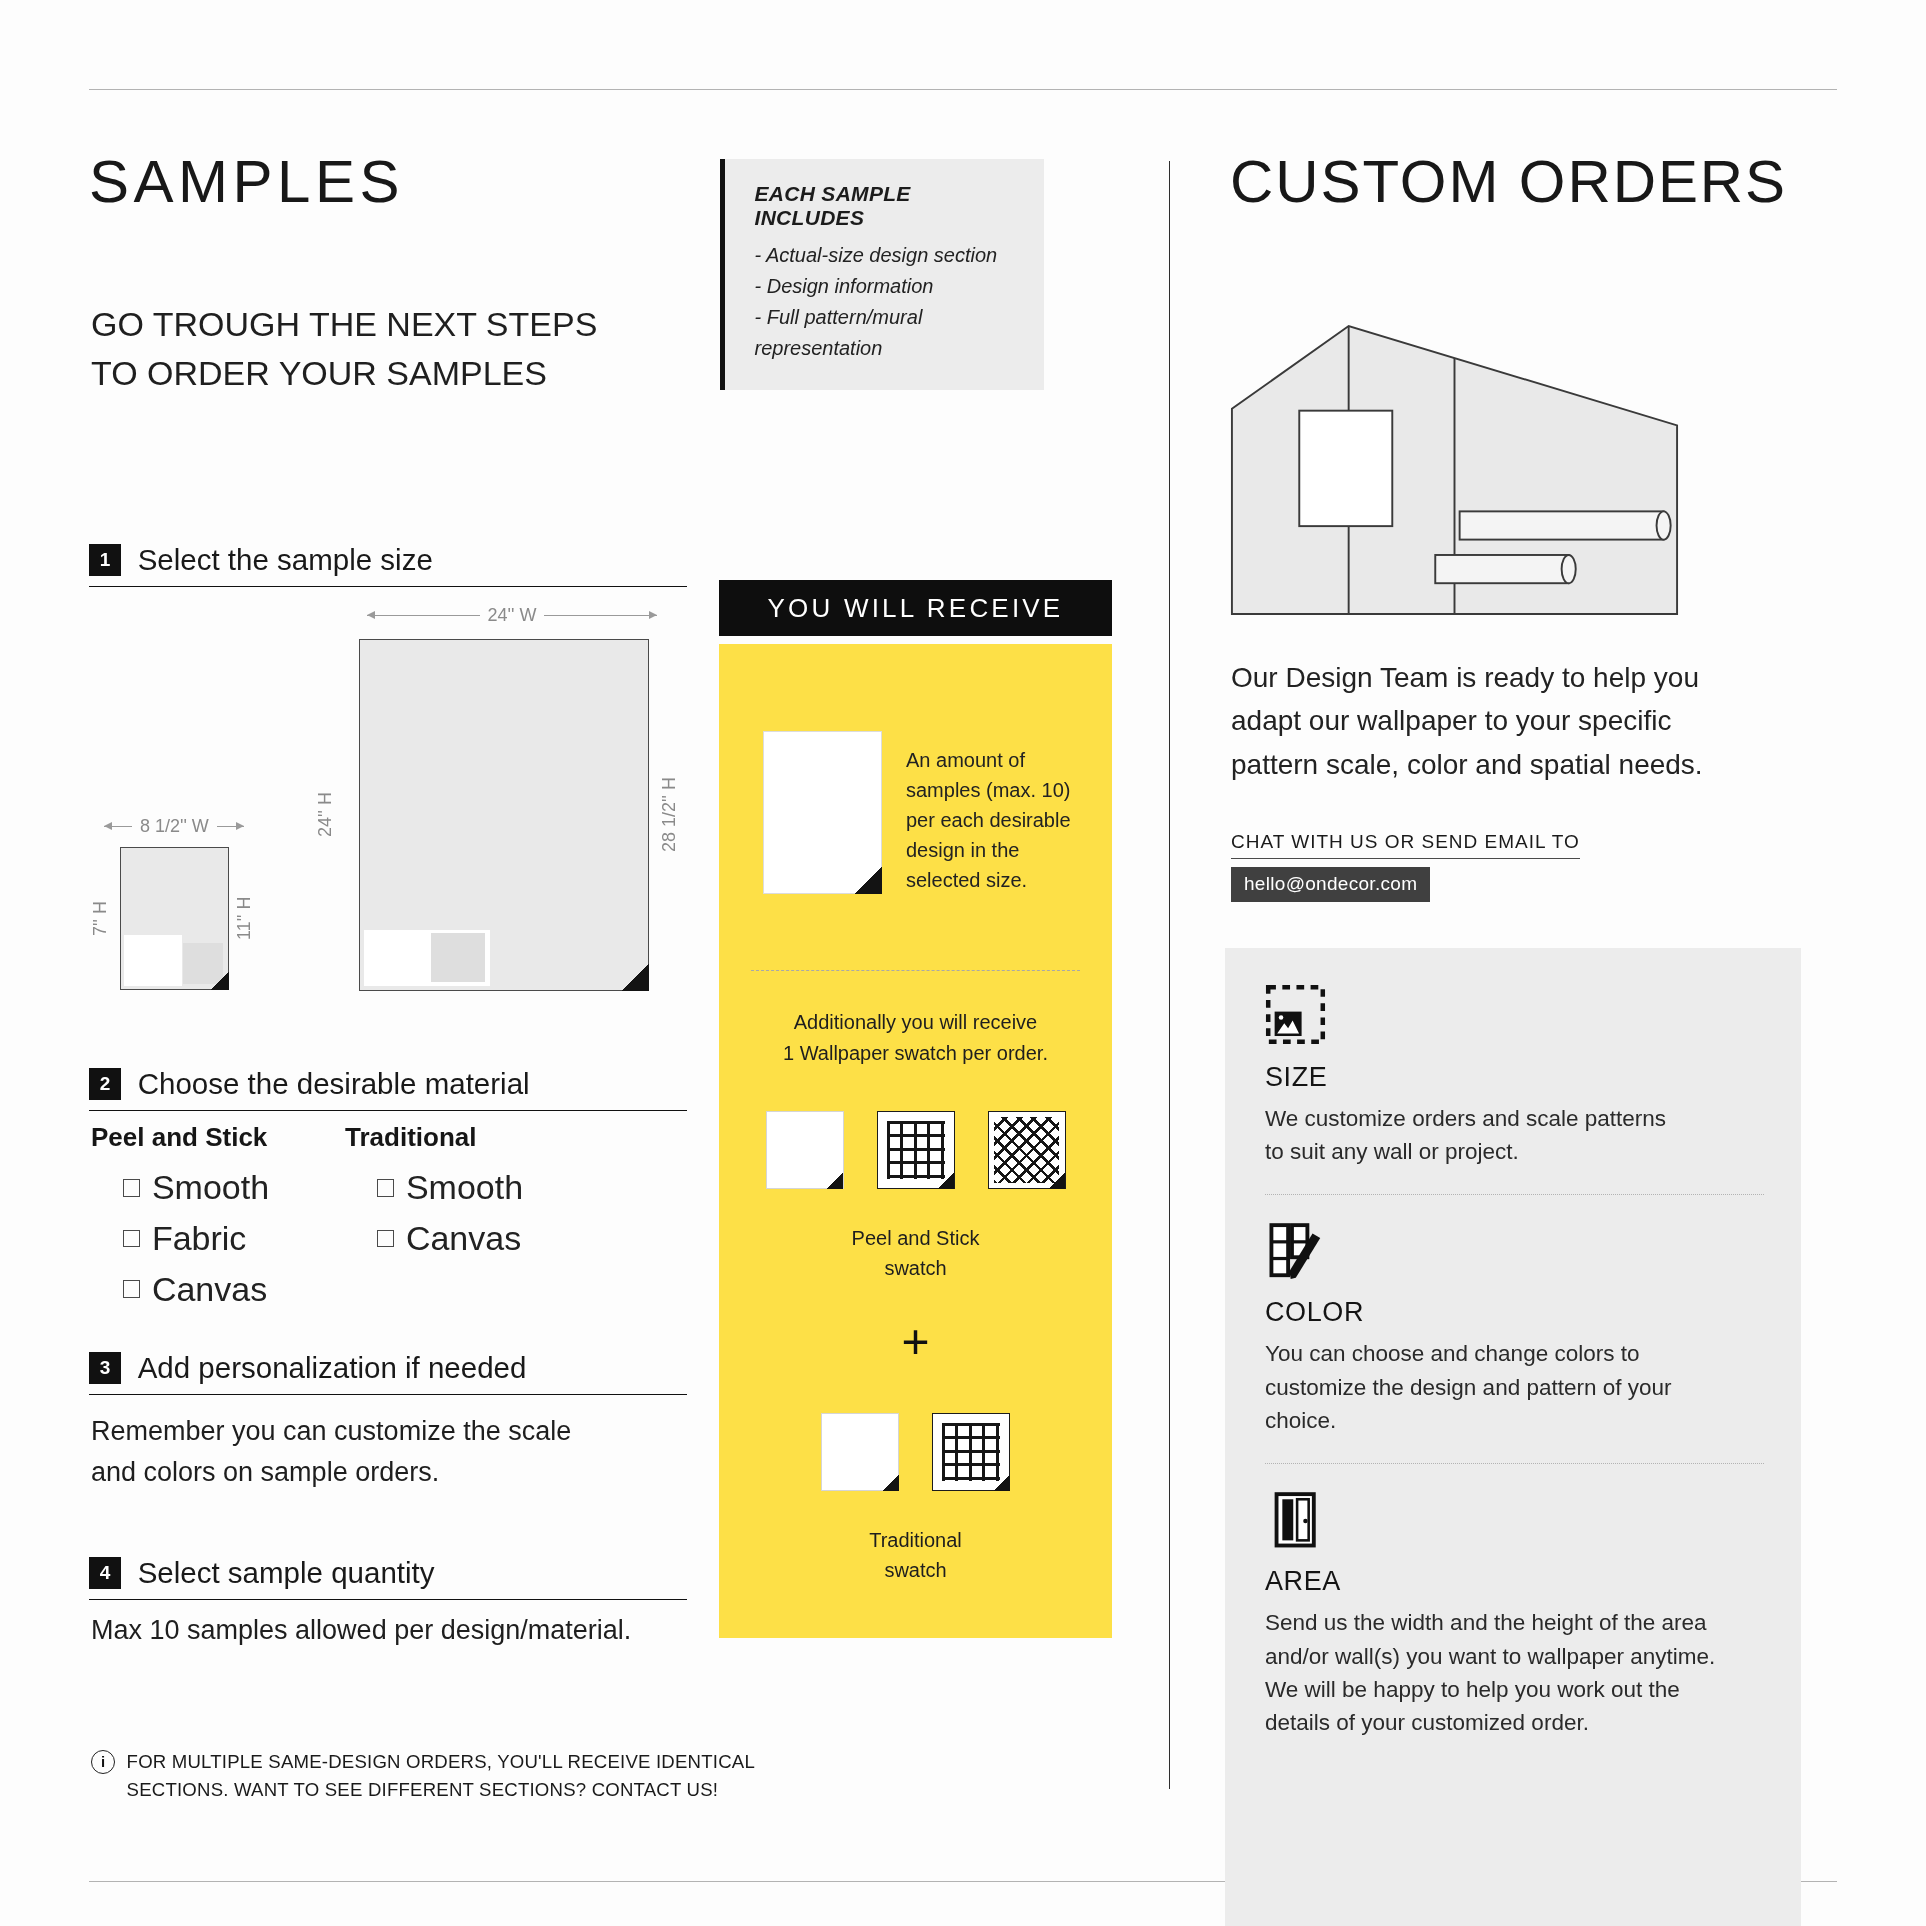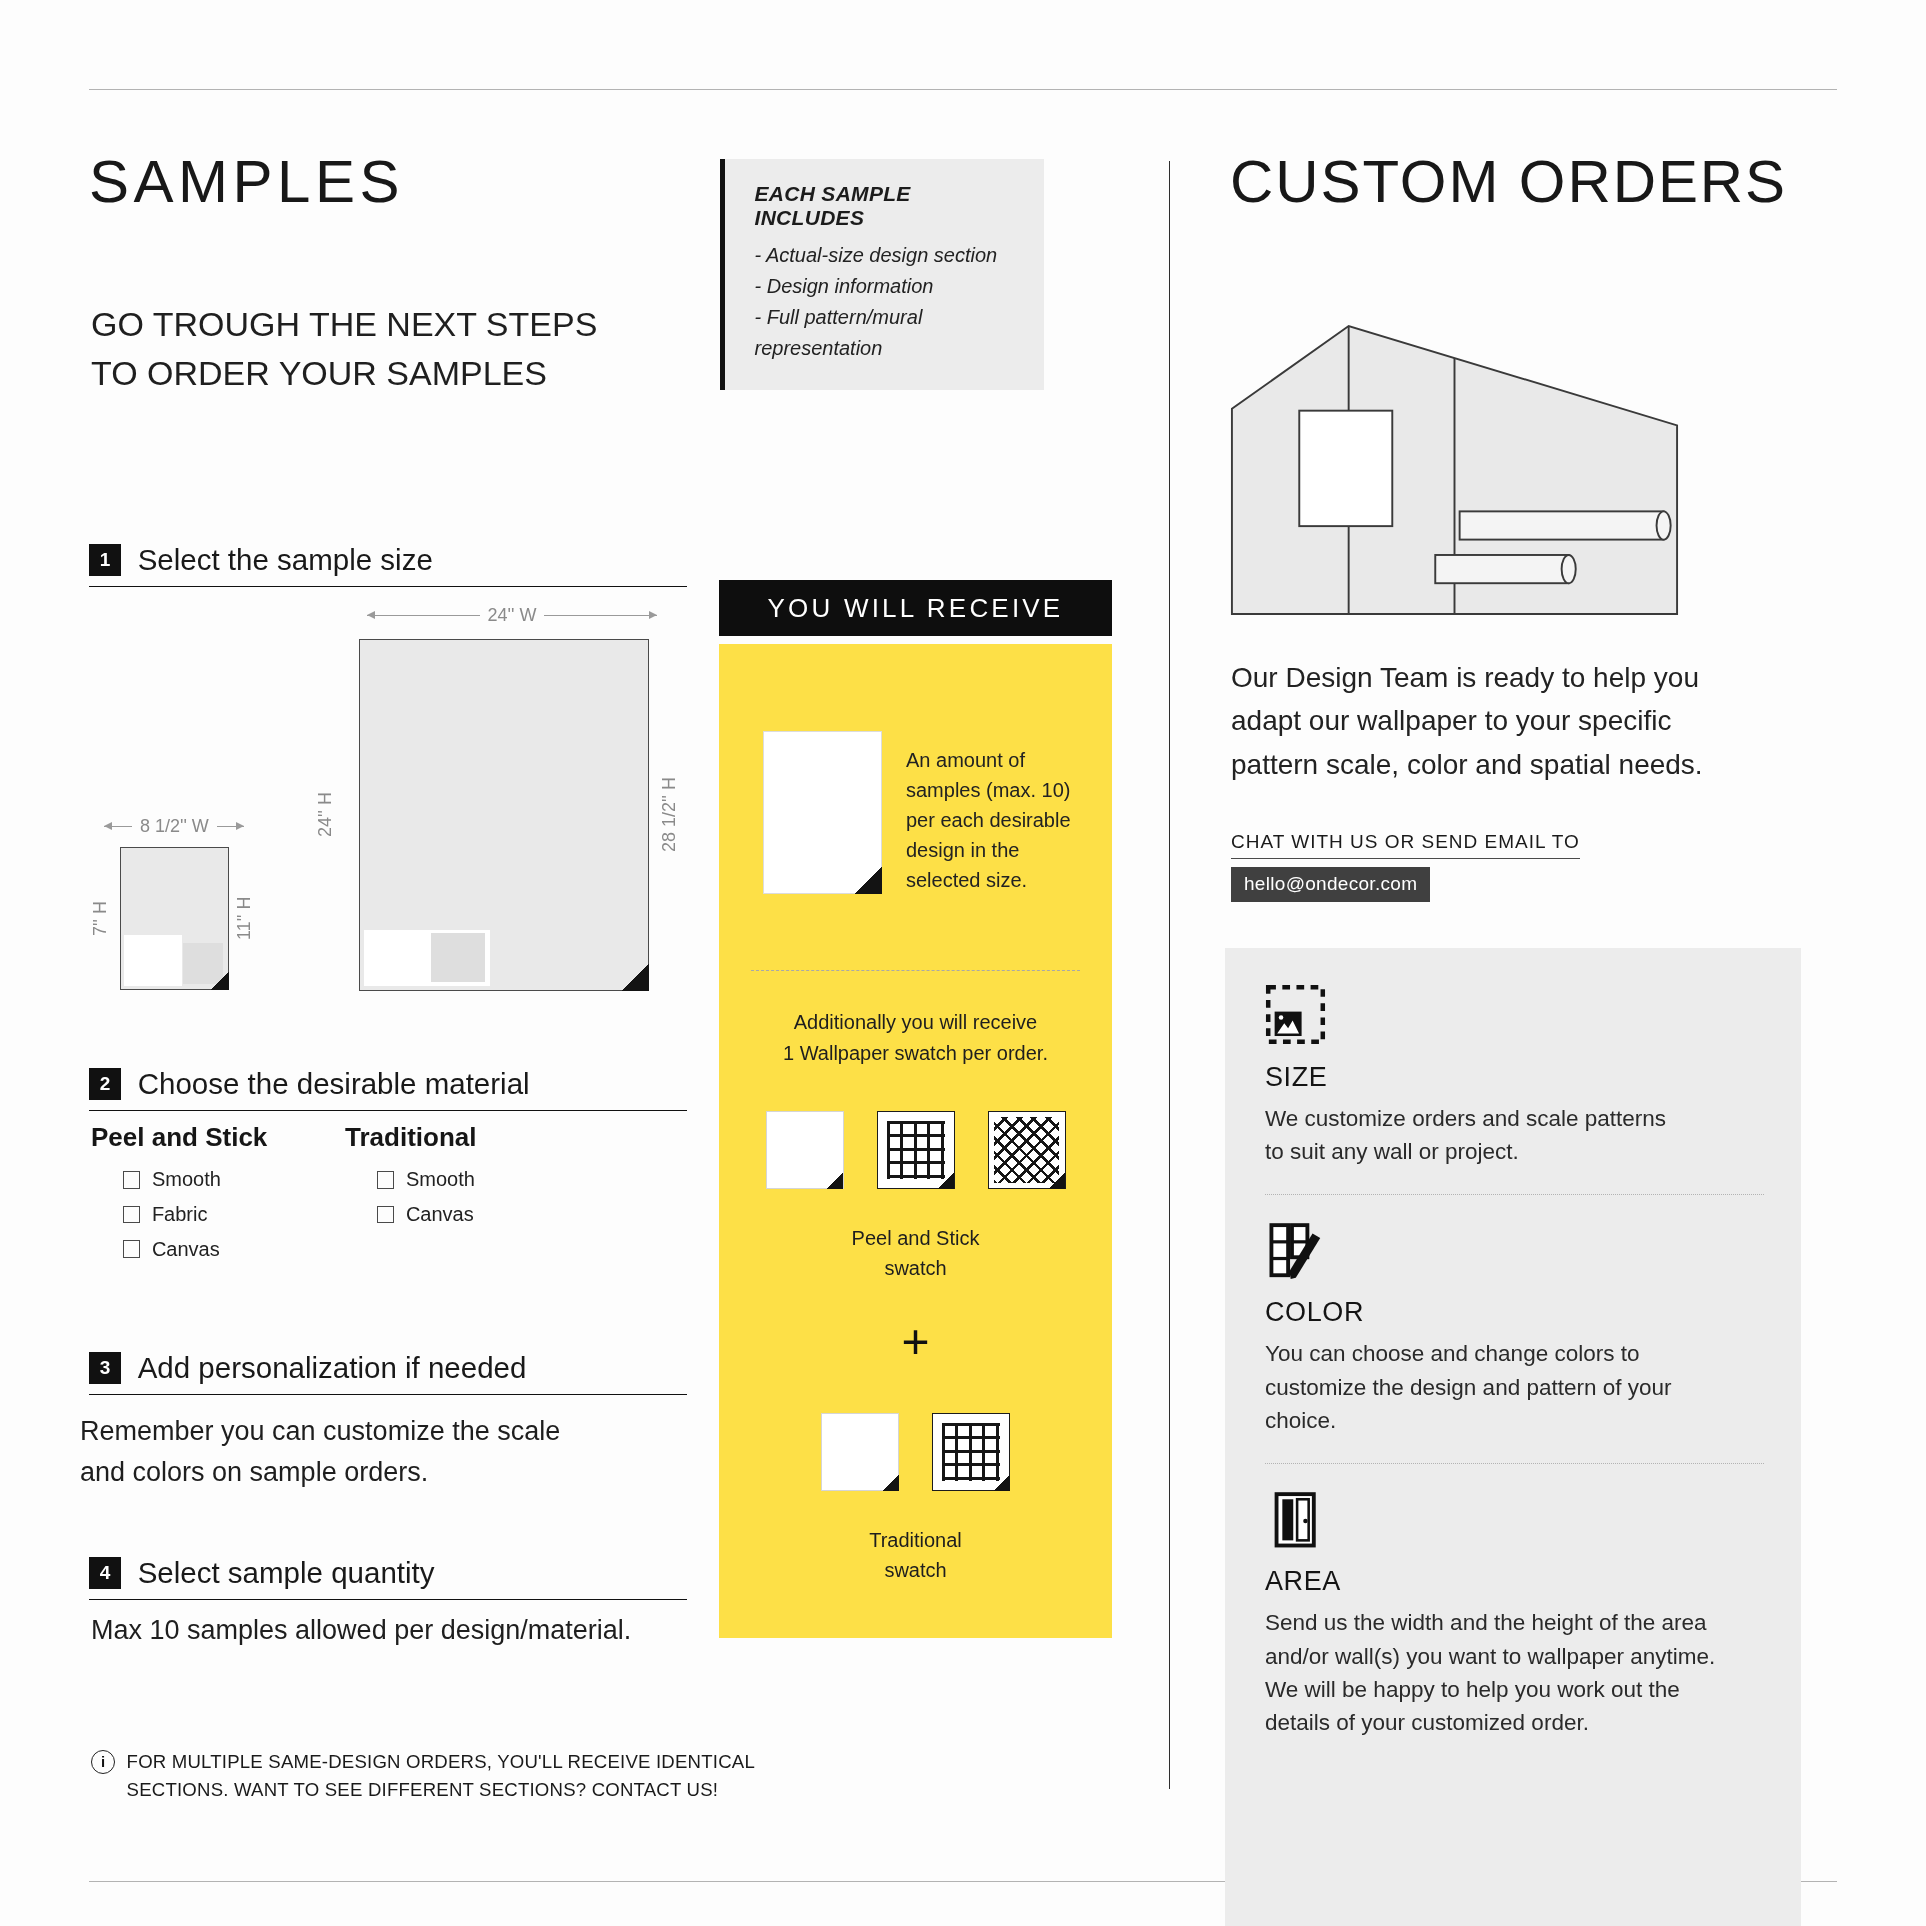--- a/index.html
+++ b/index.html
@@ -42,21 +42,21 @@
   .feature-text{font-size:22.5px;line-height:1.48;color:#2a2a2a;}
   .dotted-sep{border-top:1.9px dotted #b3b3b3;margin:26px 0 24.4px;}
 
   
   .step-head{position:absolute;left:89px;width:598px;display:flex;align-items:center;gap:16.7px;
      border-bottom:1.9px solid #111;padding-bottom:9px;box-sizing:border-box;}
   #step1{top:543px;} #step2{top:1067px;} #step3{top:1351px;} #step4{top:1556px;}
   .step-num{width:32px;height:32px;background:#111;color:#fff;font-size:19px;font-weight:bold;
      display:flex;align-items:center;justify-content:center;flex:0 0 32px;}
   .step-title{font-size:29.5px;color:#191919;}
-  #step3-body{position:absolute;left:80px;top:1411px;font-size:27px;line-height:1.5;color:#1e1e1e;}
+  #step3-body{position:absolute;left:91px;top:1411px;font-size:27px;line-height:1.5;color:#1e1e1e;}
   #step4-body{position:absolute;left:91px;top:1615px;font-size:27px;color:#1e1e1e;}
 
   
   #diagram{position:absolute;left:89px;top:600px;width:600px;height:424px;}
   .sample-rect{position:absolute;background:#e9e9e9;border:1.3px solid #4a4a4a;box-sizing:border-box;}
   #rect-big{left:270px;top:39px;width:290px;height:352px;}
   #rect-small{left:31px;top:247px;width:109px;height:143px;}
   .fold{position:absolute;right:-0.6px;bottom:-0.6px;background:linear-gradient(to top left,#131313 49.5%,rgba(0,0,0,0) 50%);}
   #rect-big .fold{width:28px;height:28px;}
   #rect-small .fold{width:19px;height:19px;}
@@ -77,21 +77,21 @@
      transform:rotate(180deg);display:flex;align-items:center;justify-content:center;width:22px;}
   #dim-big-h-left{left:225px;top:39px;height:352px;}
   #dim-big-h-right{left:569px;top:39px;height:352px;}
   #dim-small-h-left{left:0px;top:247px;height:143px;}
   #dim-small-h-right{left:144px;top:247px;height:143px;}
 
   
   #mat-peel{position:absolute;left:91px;top:1122px;}
   #mat-trad{position:absolute;left:345px;top:1122px;}
   .mat-header{font-size:26px;font-weight:bold;margin-bottom:15.4px;color:#161616;}
-  .mat-option{display:flex;align-items:center;gap:11.6px;font-size:20px;margin-bottom:11.6px;color:#222;padding-left:32px;}
+  .mat-option{display:flex;align-items:center;gap:11.6px;font-size:34px;margin-bottom:11.6px;color:#222;padding-left:32px;}
   .cb{width:17.3px;height:17.3px;border:1.9px solid #4a4a4a;box-sizing:border-box;background:#fdfdfd;}
 
   
   #footnote{position:absolute;left:91px;top:1748px;display:flex;gap:11.6px;align-items:flex-start;}
   .info-icon{width:24px;height:24px;border:1.9px solid #222;border-radius:50%;box-sizing:border-box;
      display:flex;align-items:center;justify-content:center;font-size:14.8px;font-weight:bold;
      flex:0 0 24px;margin-top:1.9px;color:#111;}
   .footnote-text{font-size:18.6px;line-height:1.5;letter-spacing:0.2px;color:#1a1a1a;}
 
   

